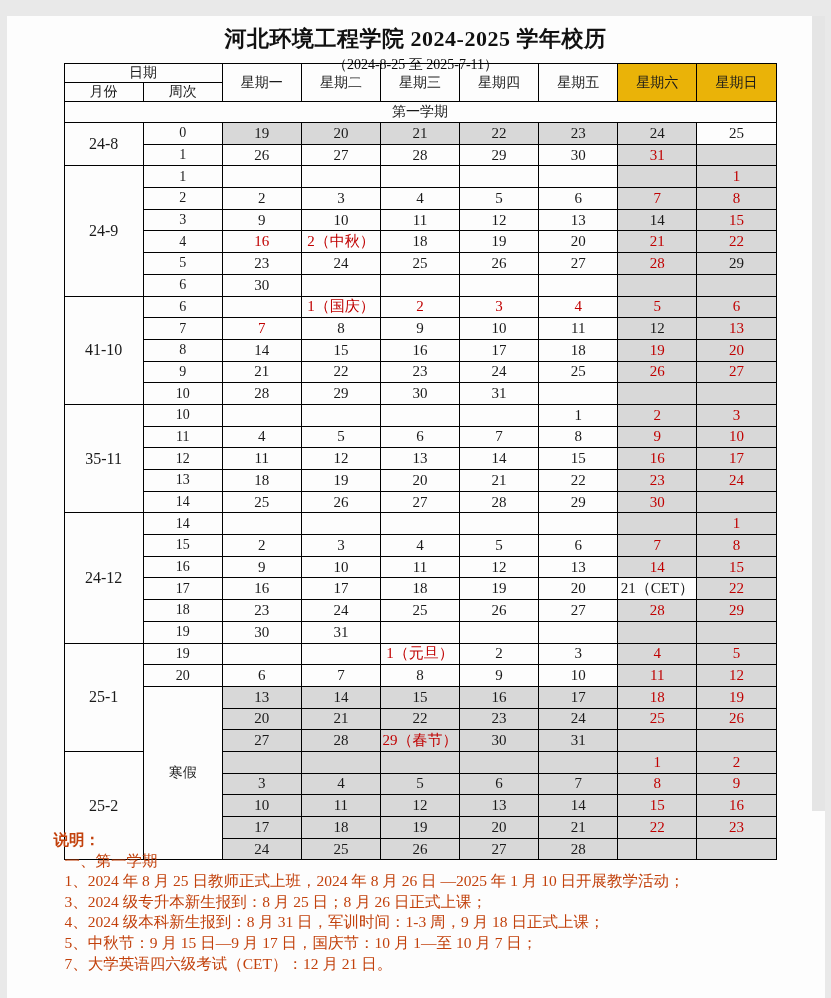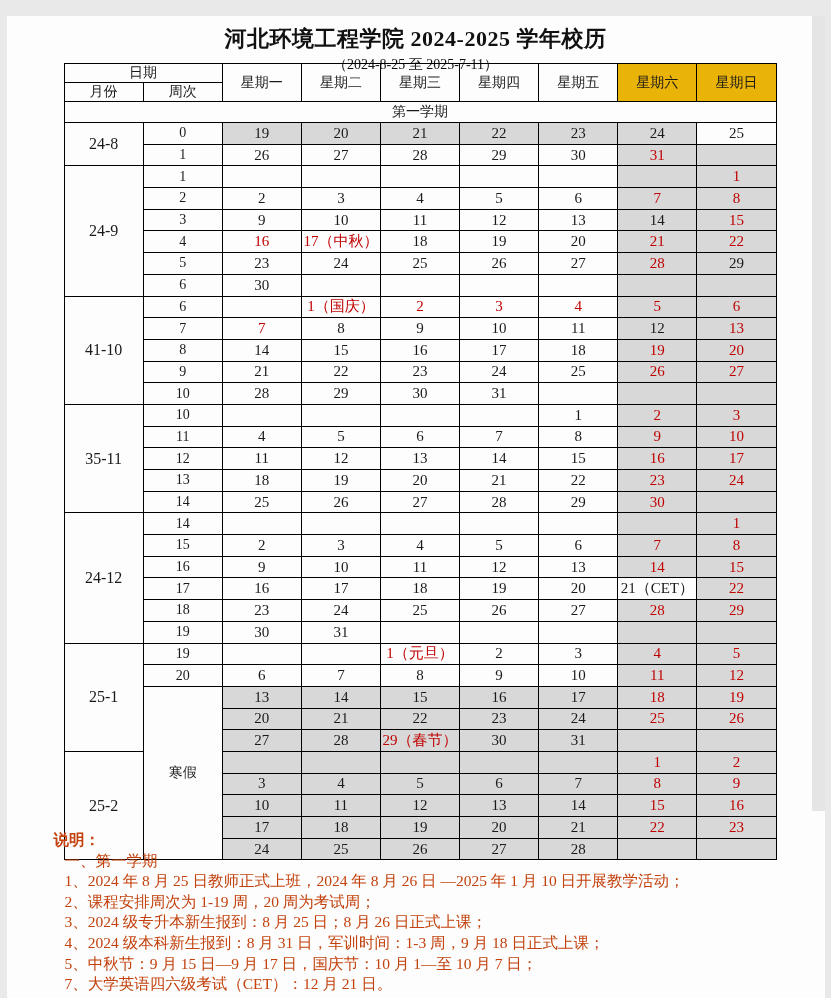--- a/index.html
+++ b/index.html
@@ -140,21 +140,21 @@
           <td class="dcell">10</td>
           <td class="dcell">11</td>
           <td class="dcell">12</td>
           <td class="dcell">13</td>
           <td class="dcell g">14</td>
           <td class="dcell g r">15</td>
         </tr>
         <tr>
           <td class="wcol">4</td>
           <td class="dcell r">16</td>
-          <td class="dcell r">17（中秋）</td>
+          <td class="dcell r">2（中秋）</td>
           <td class="dcell">18</td>
           <td class="dcell">19</td>
           <td class="dcell">20</td>
           <td class="dcell g r">21</td>
           <td class="dcell g r">22</td>
         </tr>
         <tr>
           <td class="wcol">5</td>
           <td class="dcell">23</td>
           <td class="dcell">24</td>
@@ -432,19 +432,18 @@
           <td class="dcell g"></td>
           <td class="dcell g"></td>
         </tr>
       </tbody>
   </table>
 
   <div class="notes">
     <div class="nh">说明：</div>
     <div class="nl">一、第一学期</div>
     <div class="nl">1、2024 年 8 月 25 日教师正式上班，2024 年 8 月 26 日 —2025 年 1 月 10 日开展教学活动；</div>
-    <div class="nl">2、课程安排周次为 1-19 周，20 周为考试周；</div>
     <div class="nl">3、2024 级专升本新生报到：8 月 25 日；8 月 26 日正式上课；</div>
     <div class="nl">4、2024 级本科新生报到：8 月 31 日，军训时间：1-3 周，9 月 18 日正式上课；</div>
     <div class="nl">5、中秋节：9 月 15 日—9 月 17 日，国庆节：10 月 1—至 10 月 7 日；</div>
     <div class="nl">7、大学英语四六级考试（CET）：12 月 21 日。</div>
   </div>
 </div>
 
 </body></html>

